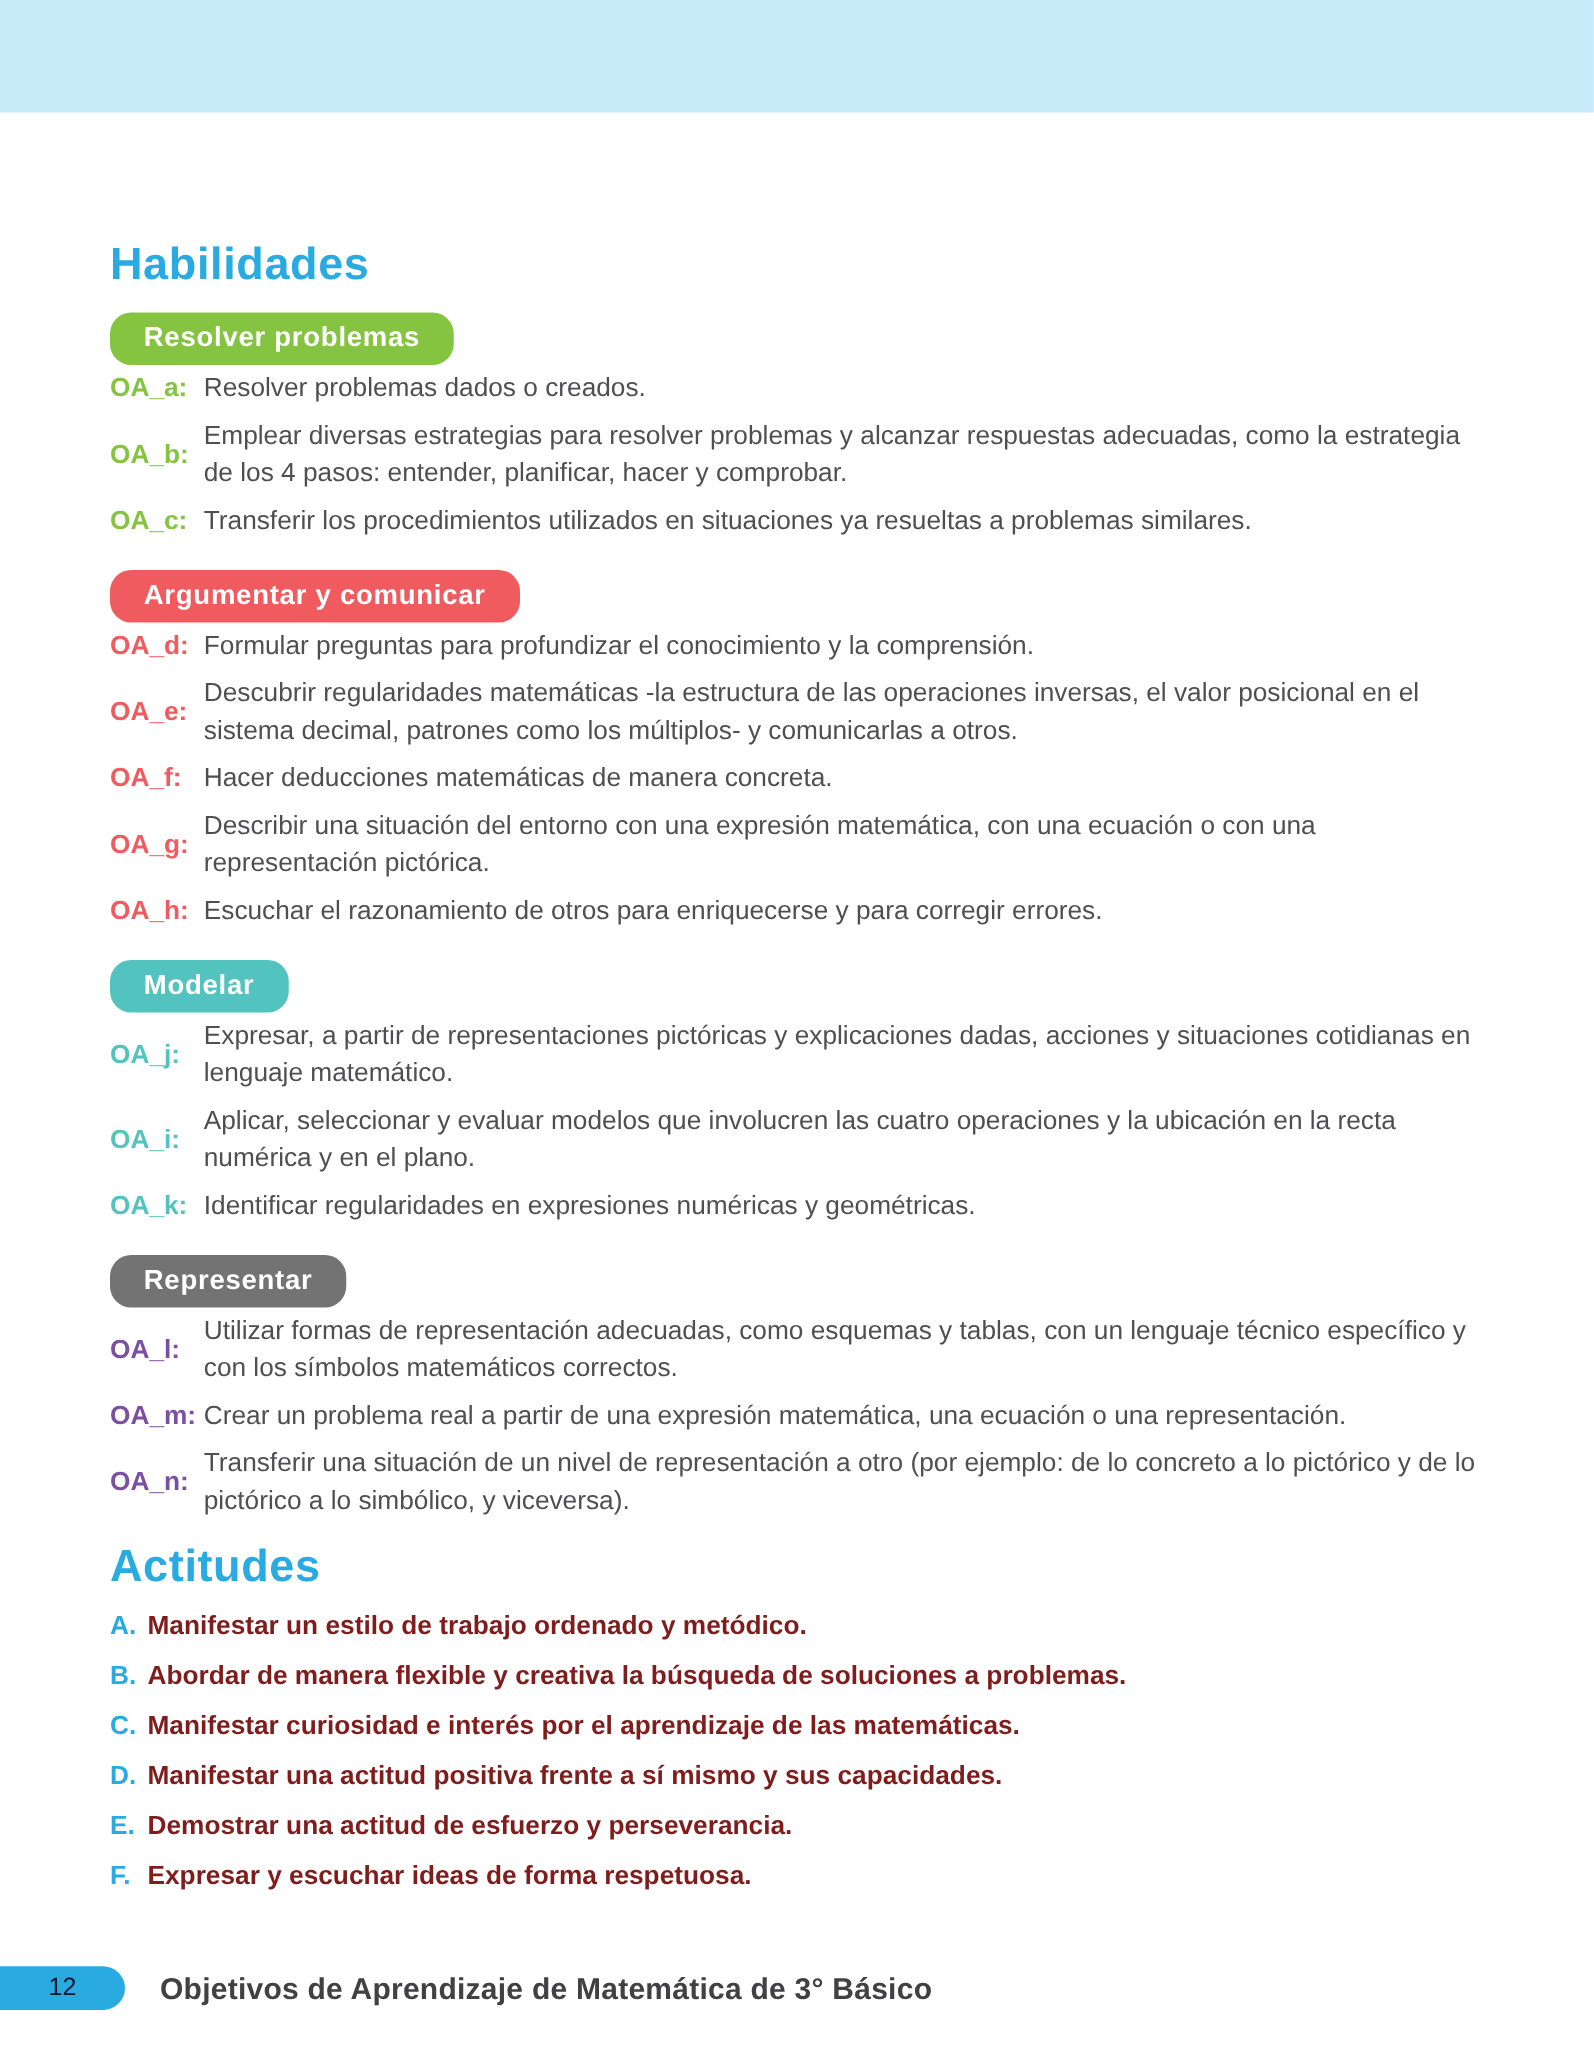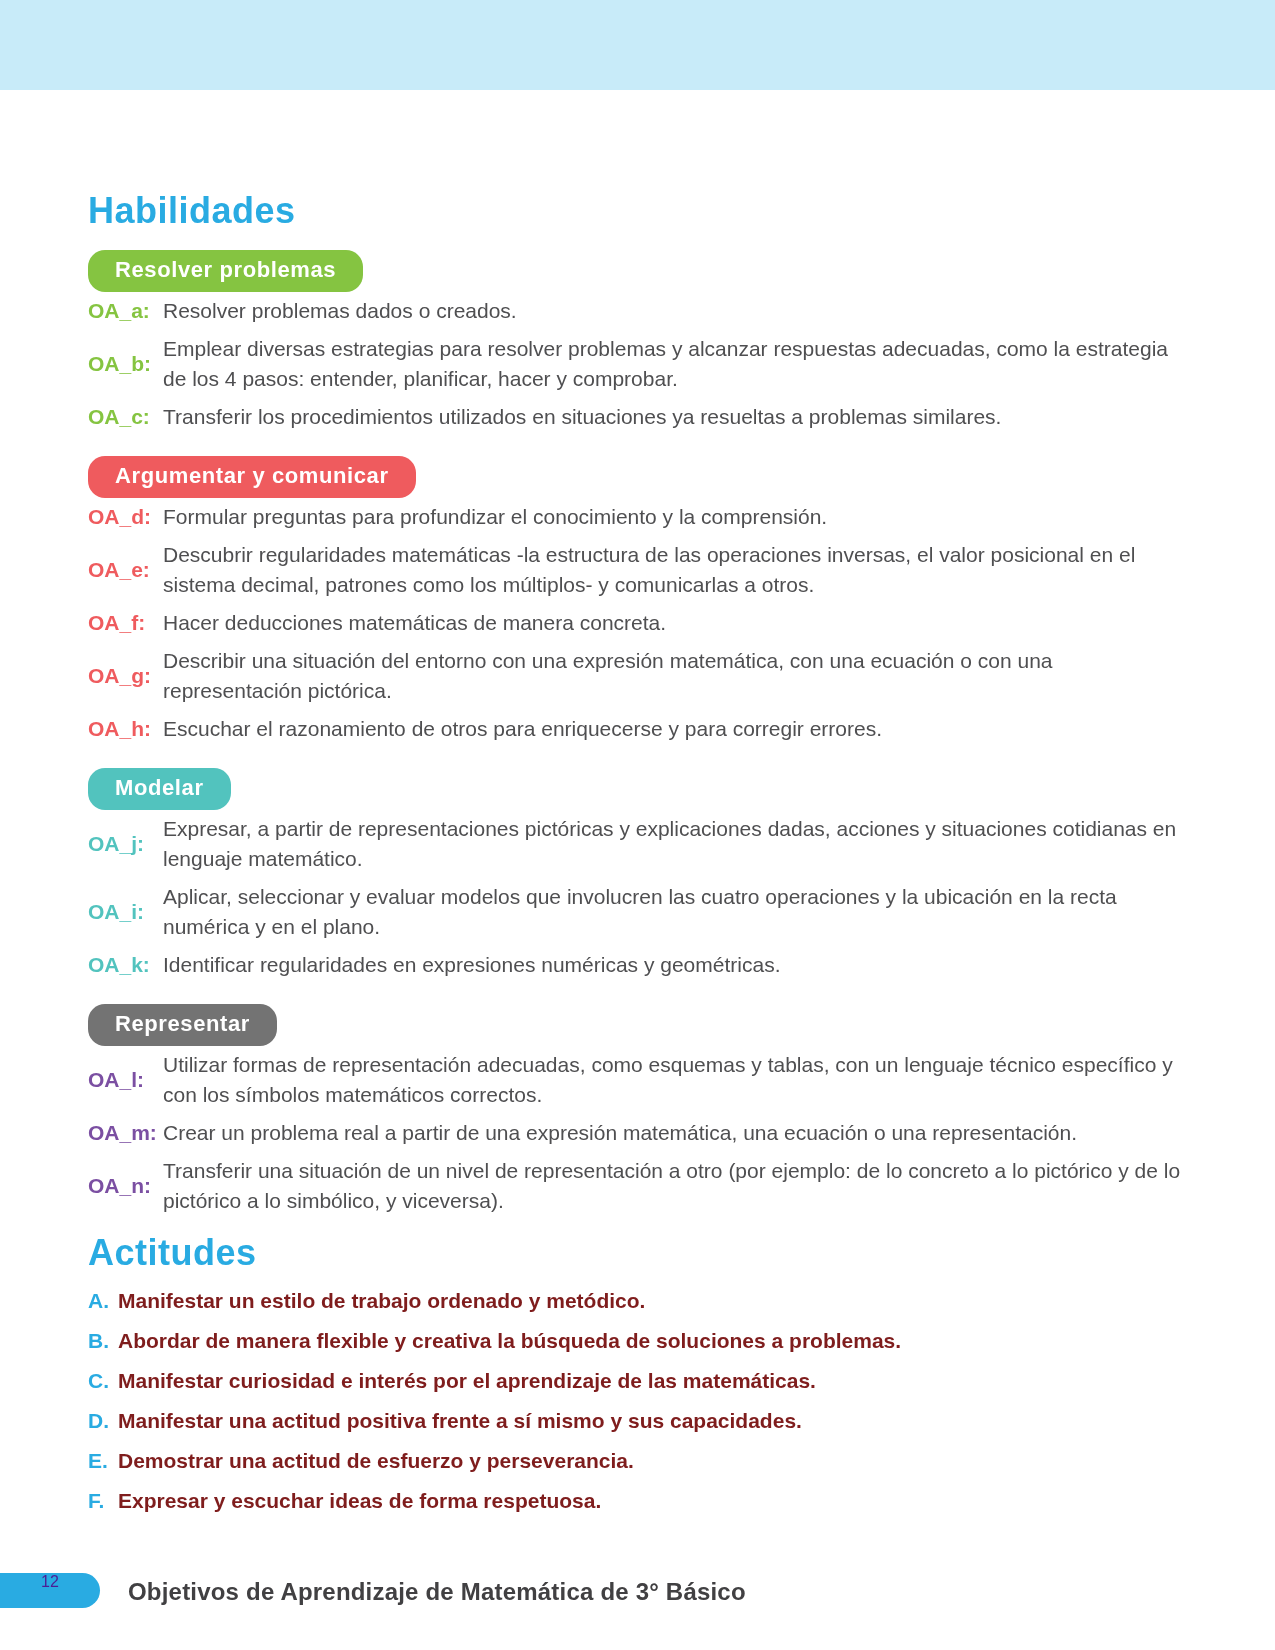--- a/index.html
+++ b/index.html
@@ -48,22 +48,22 @@
     font-size:21px;line-height:30px;
   }
   .attitude .lbl{flex:0 0 30px;font-weight:bold;}
   .attitude .txt{flex:1;color:#7f1d1d;font-weight:bold;}
   .footer{
     position:absolute;top:1573px;left:0;width:1275px;height:36px;
   }
   .page-tab{
     position:absolute;left:0;top:0;width:100px;height:35px;
     border-radius:0 18px 18px 0;
-    display:flex;align-items:flex-start;justify-content:center;
-    color:#4c1d95;font-size:16px;
+    display:flex;align-items:center;justify-content:center;
+    color:#0f172a;font-size:20px;
   }
   .footer-caption{
     position:absolute;left:128px;top:5px;
     font-size:24px;font-weight:bold;letter-spacing:0.2px;color:#414042;
   }
 </style>
 </head>
 <body>
 
 <div class="banner" style="background-color: rgb(200, 235, 249);"></div>

